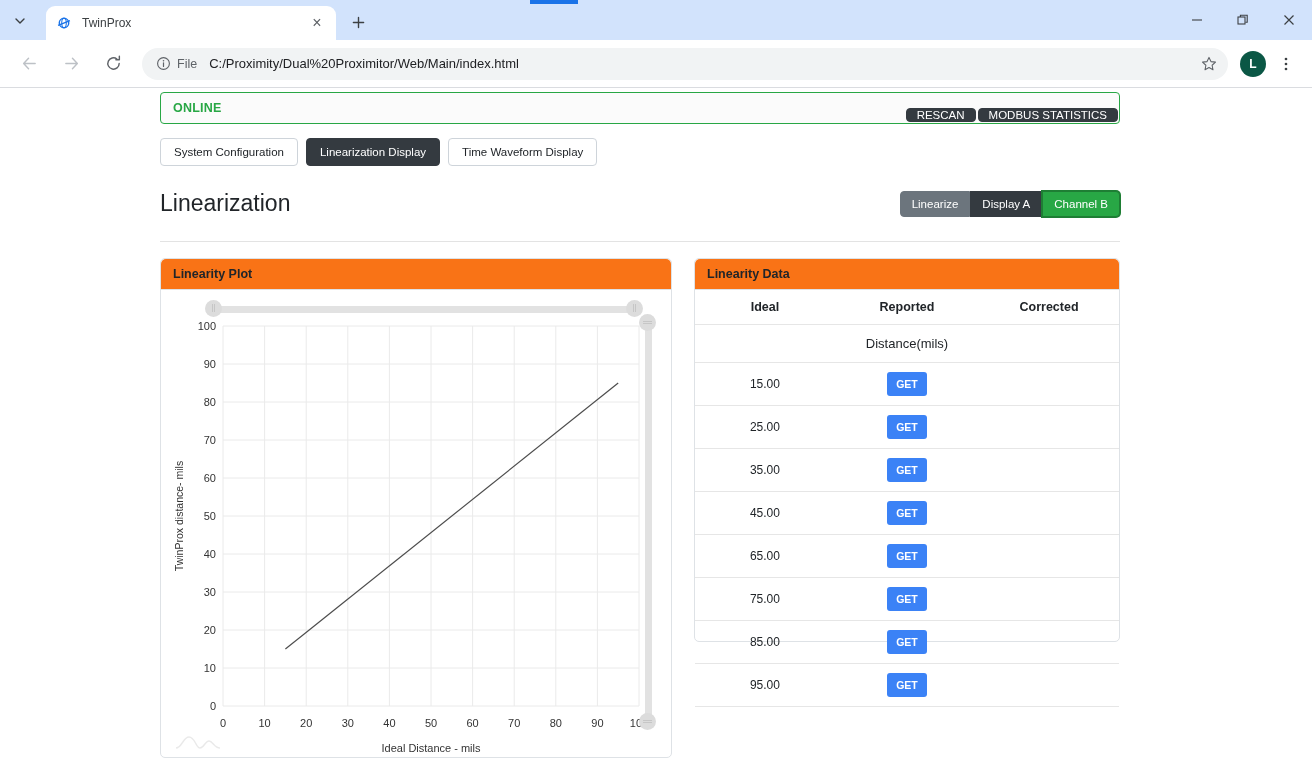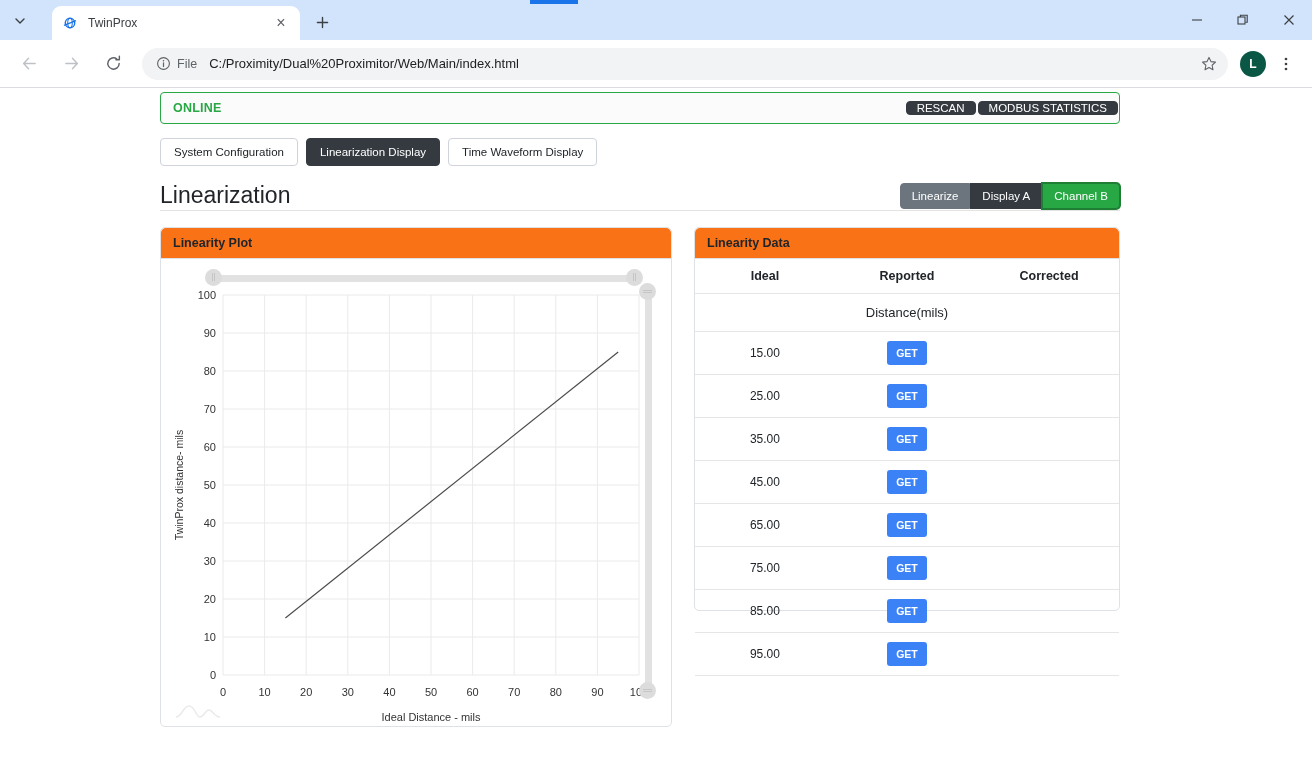--- a/index.html
+++ b/index.html
@@ -31,26 +31,26 @@
   }
   .tab-list-btn {
     width: 28px; height: 28px;
     margin-bottom: 5px;
     display: flex; align-items: center; justify-content: center;
     border-radius: 50%;
     color: #3c4043;
     flex: 0 0 auto;
   }
   .tab {
-    width: 248px; height: 34px;
+    width: 290px; height: 34px;
     background: #ffffff;
     border-radius: 9px 9px 0 0;
     display: flex; align-items: center;
     padding: 0 10px;
-    margin-left: 18px;
+    margin-left: 12px;
     position: relative;
   }
   .tab .favicon {
     width: 16px; height: 16px;
     flex: 0 0 16px;
     margin-right: 10px;
     display: flex; align-items: center; justify-content: center;
   }
   .tab .tab-title {
     flex: 1 1 auto;
@@ -175,21 +175,21 @@
     padding-left: 12px;
     margin-top: 0px;
   }
   .status-text {
     color: #28a745;
     font-size: 12.5px;
     font-weight: bold;
     letter-spacing: .2px;
     flex: 1 1 auto;
   }
-  .status-actions { display: flex; height: 100%; align-items: center; }
+  .status-actions { display: flex; height: 100%; align-items: flex-end; }
   .dark-btn {
     background: #343a40;
     color: #ffffff;
     border: 1px solid #343a40;
     font-size: 11.5px;
     padding: 0 10px;
     display: flex; align-items: center; justify-content: center;
     border-radius: 4px;
     margin: 1px 1px;
     white-space: nowrap;
@@ -213,23 +213,23 @@
   }
   .nav-tab.active {
     background: #343a40;
     border-color: #343a40;
     color: #ffffff;
   }
 
   .title-row {
     display: flex;
     align-items: flex-end;
-    margin-top: 16px;
+    margin-top: 24px;
     border-bottom: 1px solid #e3e3e3;
-    padding-bottom: 1px;
+    padding-bottom: 24px;
   }
   .page-title {
     font-size: 23px;
     font-weight: 400;
     color: #212529;
     flex: 1 1 auto;
   }
   .chan-group { display: flex; }
   .chan-btn {
     font-size: 11.5px;

